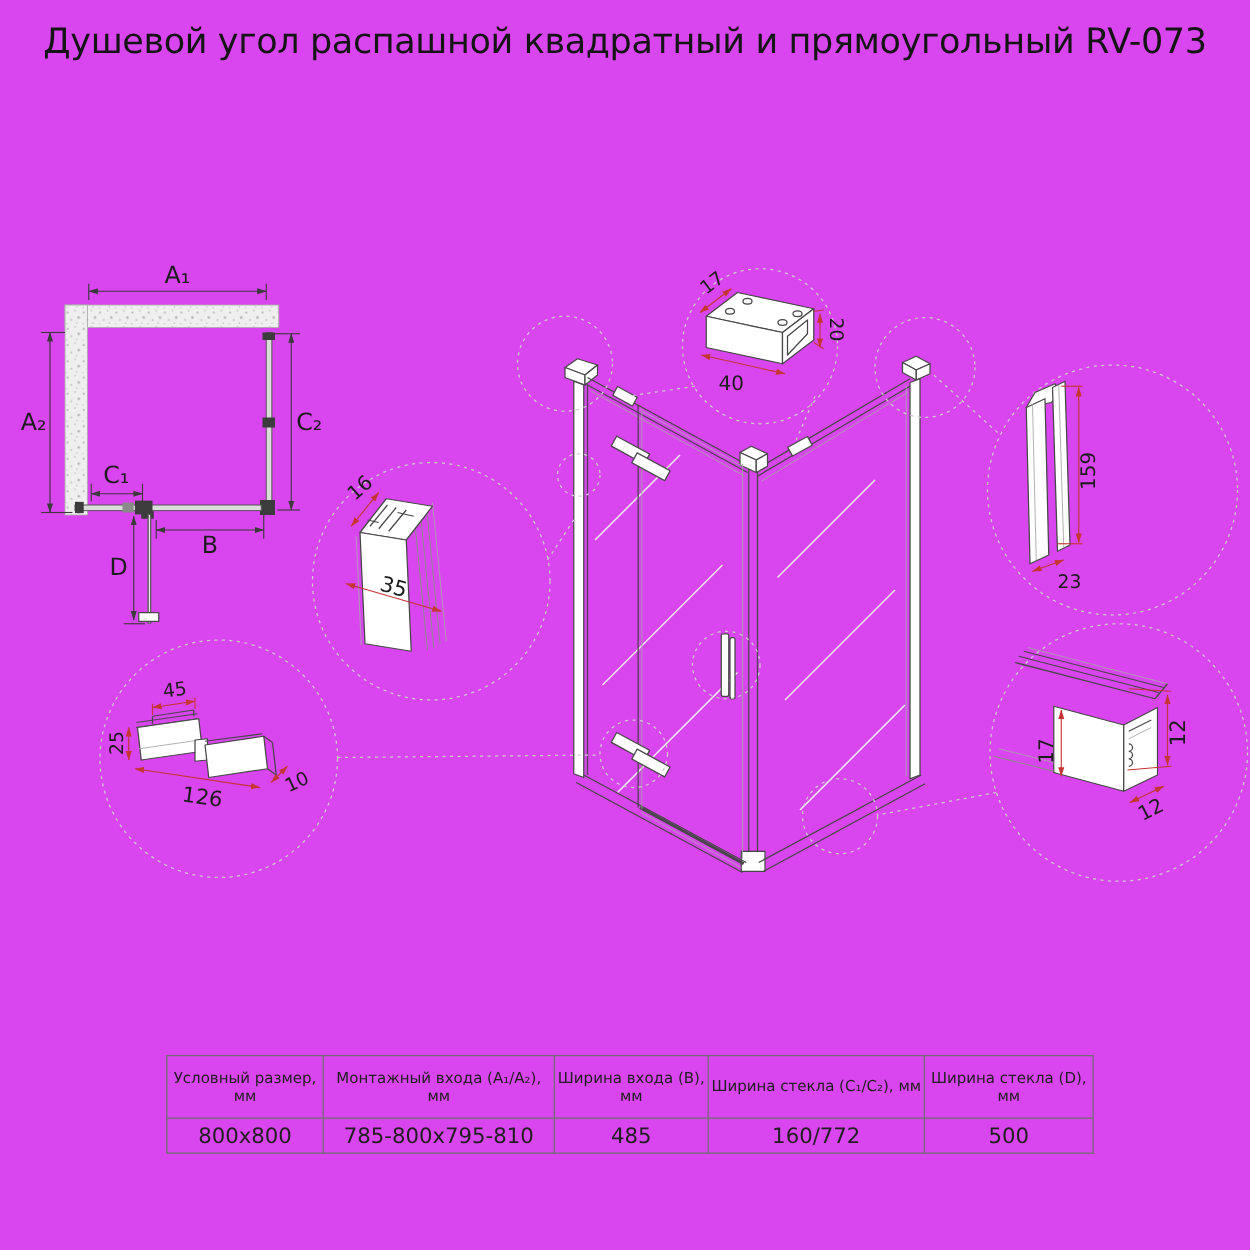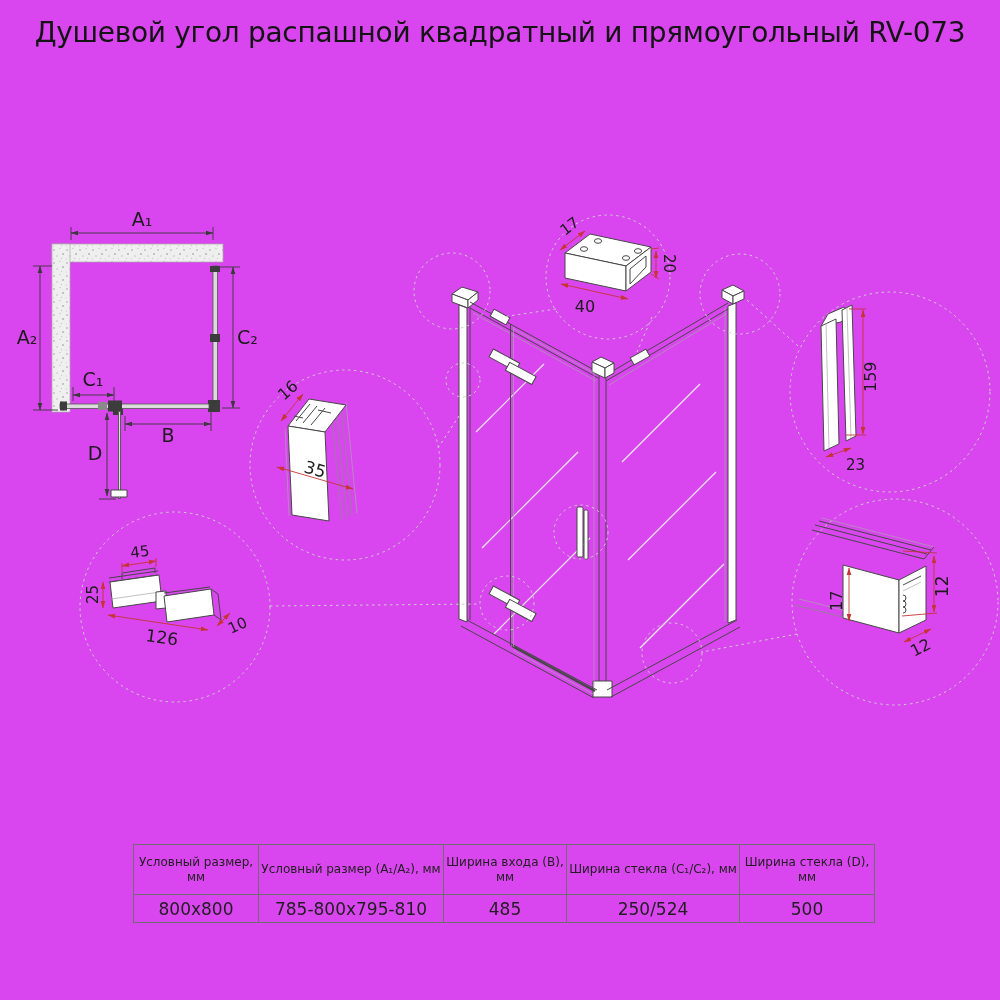--- a/index.html
+++ b/index.html
@@ -323,31 +323,31 @@
       <colgroup>
         <col style="width:125px">
           <col style="width:185px">
           <col style="width:123px">
         <col style="width:173px">
           <col style="width:135px">
       </colgroup>
       <thead>
         <tr>
           <th>Условный размер, мм</th>
-          <th>Условный размер (A₁/A₂), мм</th>
+          <th>Монтажный входа (A₁/A₂), мм</th>
           <th>Ширина входа (B), мм</th>
           <th>Ширина стекла (C₁/C₂), мм</th>
           <th>Ширина стекла (D), мм</th>
         </tr>
       </thead>
       <tbody>
         <tr>
           <td>800x800</td>
           <td>785-800x795-810</td>
           <td>485</td>
-          <td>250/524</td>
+          <td>160/772</td>
           <td>500</td>
         </tr>
       </tbody>
     </table>
   </div>
 
 </div>
 
 </body></html>

